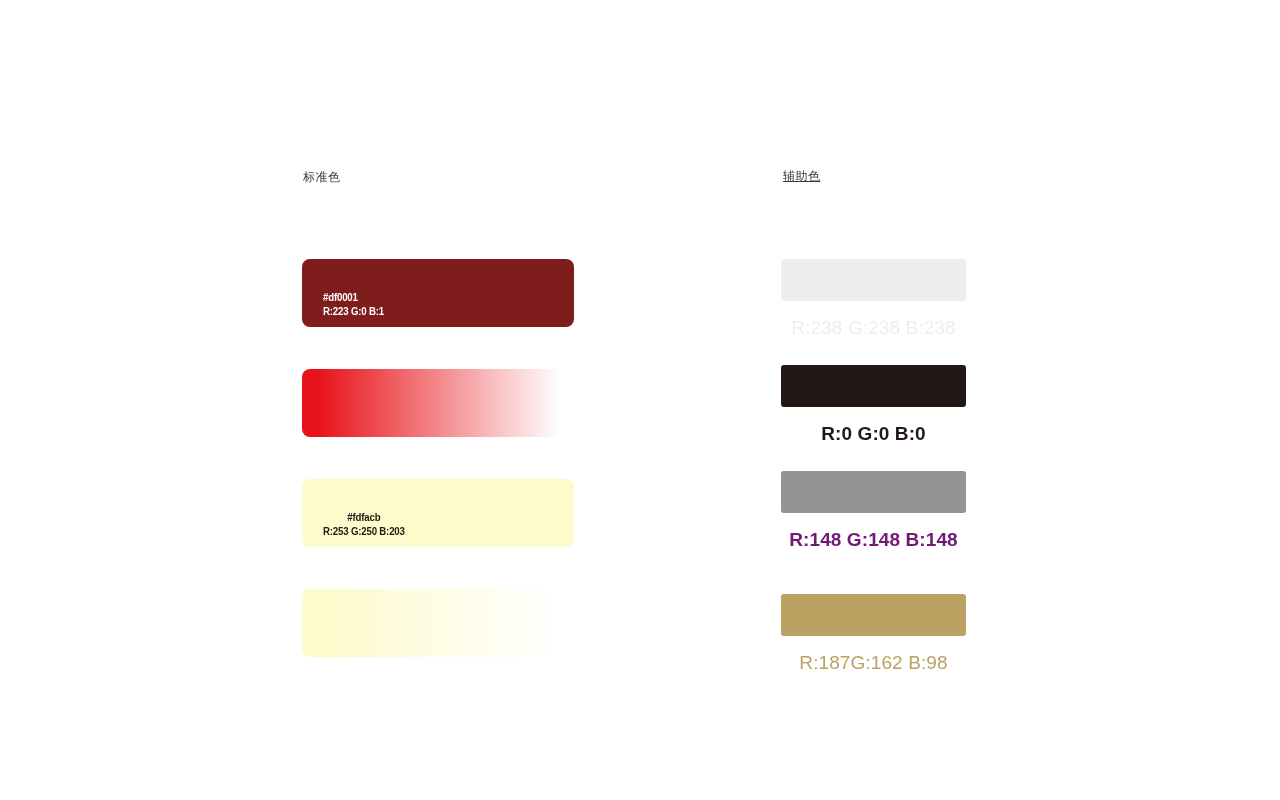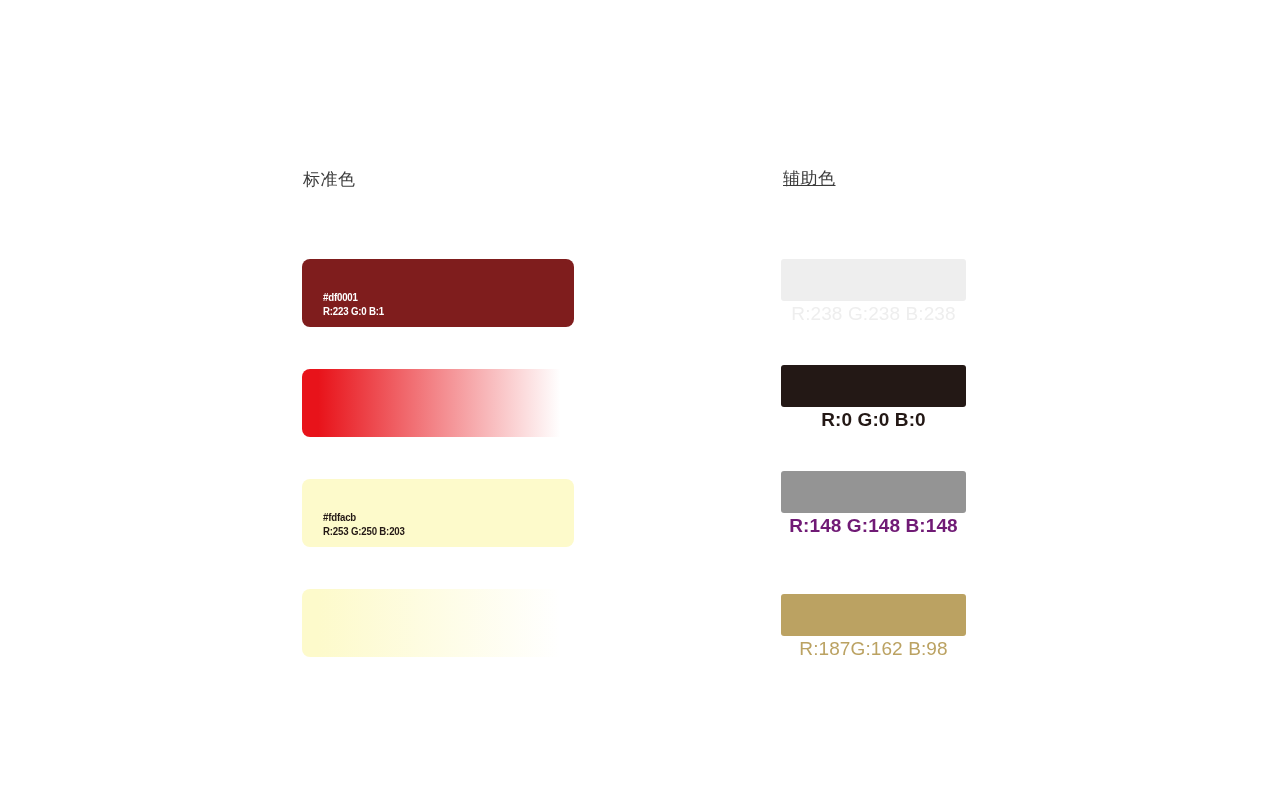--- a/index.html
+++ b/index.html
@@ -17,21 +17,21 @@
   }
 
   .canvas {
     position: absolute;
     inset: 0;
   }
 
   
   .col-title {
     position: absolute;
-    font-size: 17px;
+    font-size: 12px;
     font-weight: 400;
     color: #3b3b3b;
     letter-spacing: 0.5px;
     white-space: nowrap;
     line-height: 1;
   }
   #title-standard { left: 303px; top: 171px; }
   #title-auxiliary { left: 783px; top: 170px; text-decoration: underline; }
 
   
@@ -73,21 +73,21 @@
     height: 42px;
     border-radius: 3px;
   }
   .swatch-right-label {
     width: 185px;
     text-align: center;
     font-size: 19px;
     line-height: 26px;
     white-space: nowrap;
     letter-spacing: 0.1px;
-    margin-top: 0;
+    margin-top: 14px;
   }
 
   #group-e8  { top: 259px; }
   #group-k   { top: 365px; }
   #group-g94 { top: 471px; }
   #group-gold{ top: 594px; }
 </style>
 </head>
 <body style="background: rgb(255, 255, 255);">
 
@@ -99,21 +99,21 @@
 
   <div id="swatch-red" class="swatch-left" style="background: #7f1d1d;">
     <div class="swatch-text" style="color: rgb(255, 255, 255);">
       <span class="line">#df0001</span>
       <span class="line">R:223 G:0 B:1</span>
     </div>
   </div>
 
   <div id="swatch-red-grad" class="swatch-left" style="background: linear-gradient(to right, rgb(232, 19, 26) 0%, rgb(232, 19, 26) 6%, rgb(255, 255, 255) 95%, rgb(255, 255, 255) 100%);"></div>
 
-  <div id="swatch-yellow" class="swatch-left" style="background: rgb(253, 250, 203);">
+  <div id="swatch-yellow" class="swatch-left" style="background: rgb(253, 250, 203); text-align: center;">
     <div class="swatch-text" style="color: rgb(35, 24, 21);">
       <span class="line">#fdfacb</span>
       <span class="line">R:253 G:250 B:203</span>
     </div>
   </div>
 
   <div id="swatch-yellow-grad" class="swatch-left" style="background: linear-gradient(to right, rgb(253, 250, 203) 0%, rgb(253, 250, 203) 6%, rgb(255, 255, 255) 95%, rgb(255, 255, 255) 100%);"></div>
 
   <div id="group-e8" class="swatch-right-group">
     <div class="swatch-right-box" style="background: rgb(238, 238, 238);"></div>

